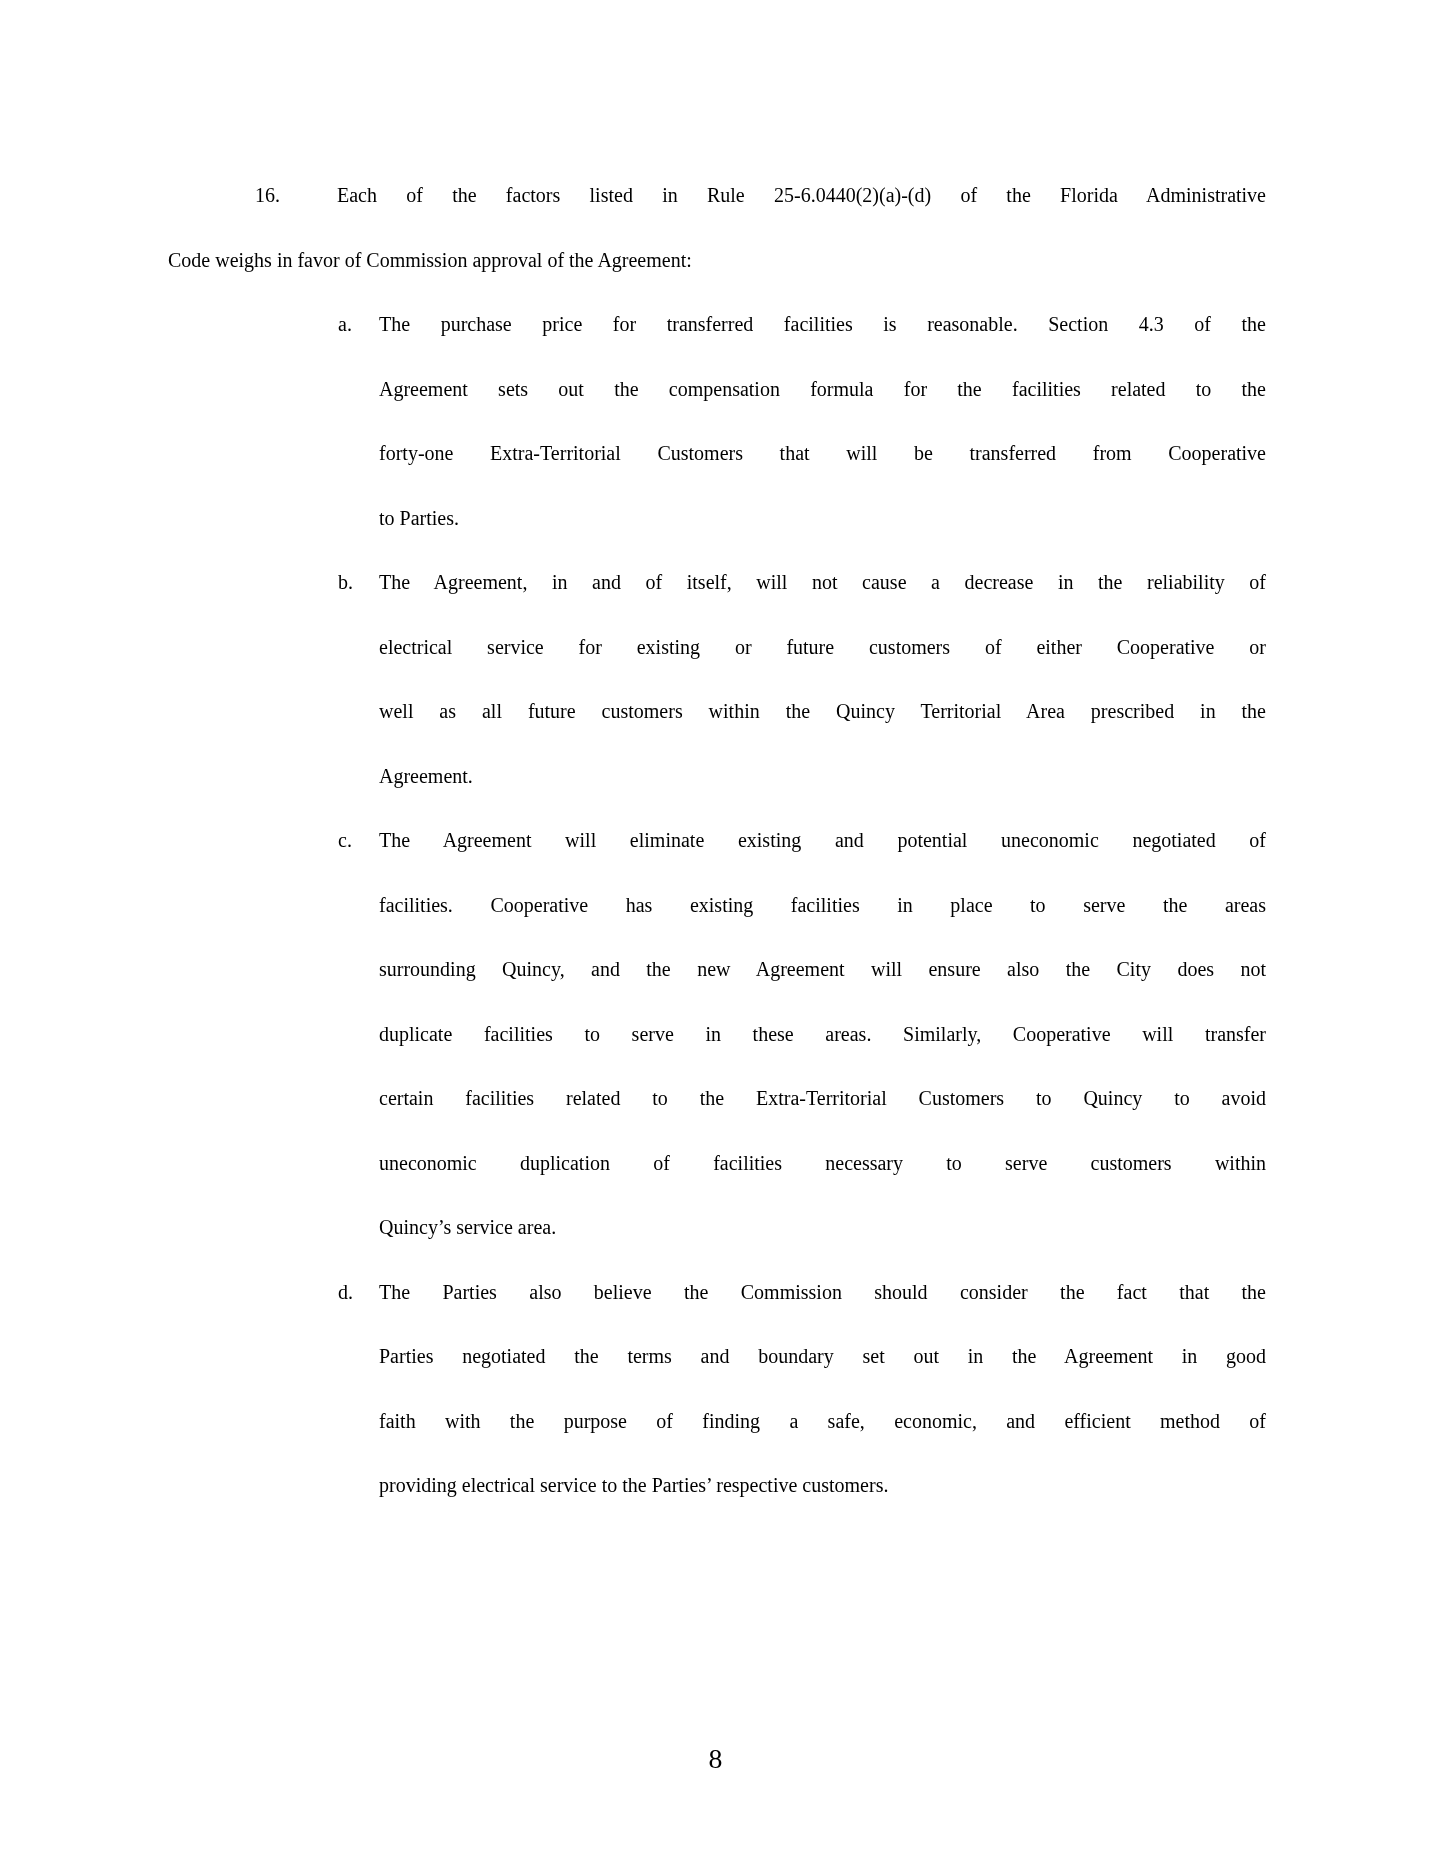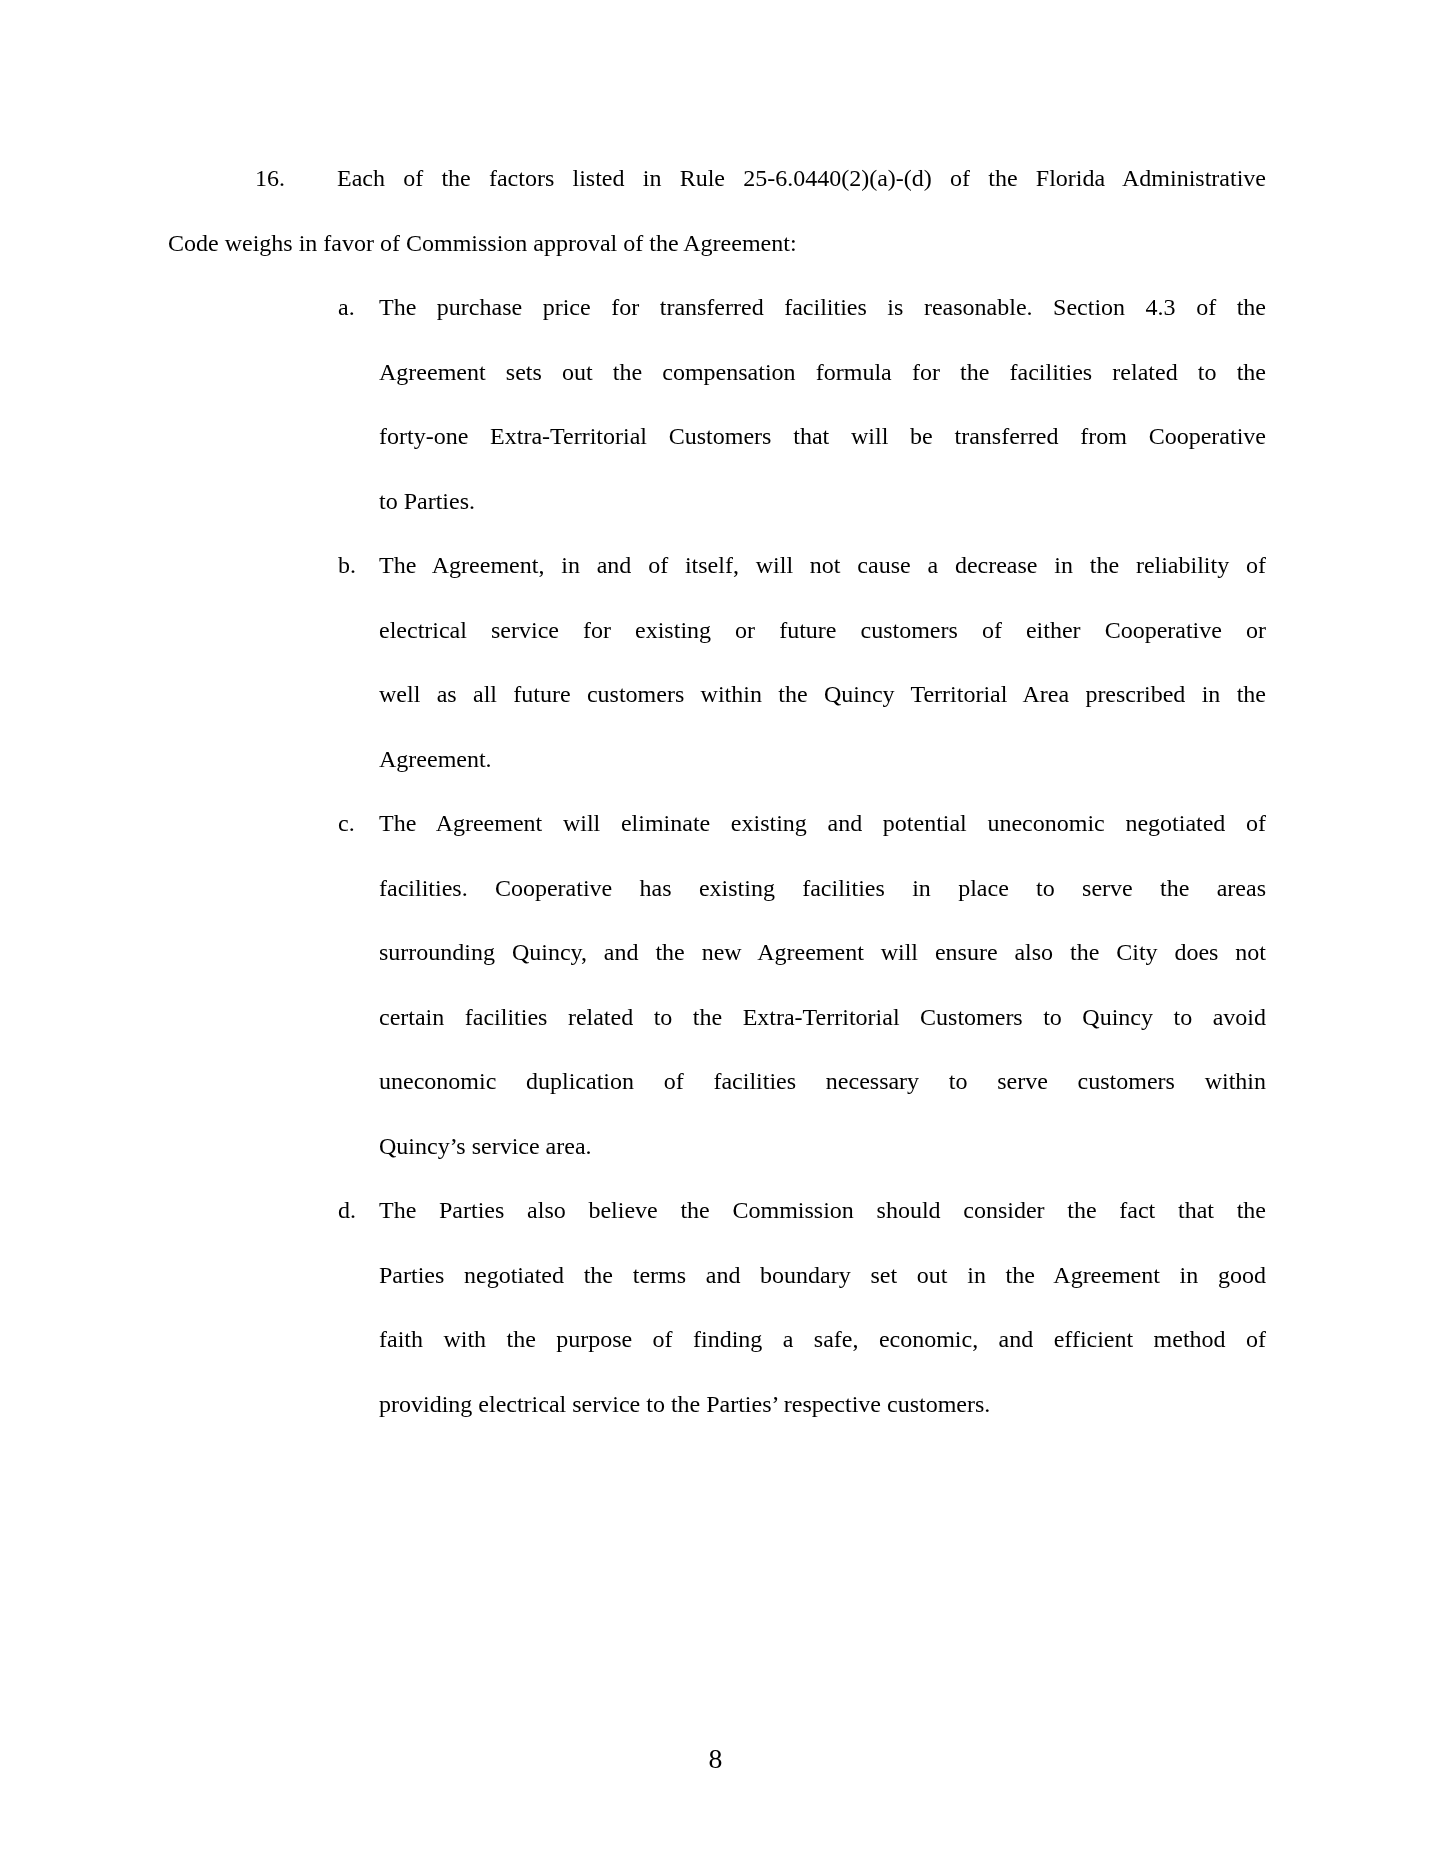--- a/index.html
+++ b/index.html
@@ -8,23 +8,23 @@
     width: 1431px;
     height: 1852px;
     background: #ffffff;
     color: #000000;
     font-family: "Liberation Serif", "DejaVu Serif", serif;
     overflow: hidden;
   }
   .content {
     position: absolute;
     left: 168px;
-    top: 146px;
+    top: 163px;
     width: 1098px;
-    font-size: 24px;
+    font-size: 20px;
     line-height: 64.5px;
   }
   
   .ln { text-align: justify; text-align-last: justify; }
   .ln.last { text-align-last: left; }
   .p16-l1 { position: relative; padding-left: 169px; }
   .p16-marker { position: absolute; left: 87px; top: 0; }
   .item-line { position: relative; padding-left: 211px; }
   .item-marker { position: absolute; left: 170px; top: 0; }
   .footer {
@@ -64,20 +64,21 @@
     <div class="ln item-line">electrical service for existing or future customers of either Cooperative or</div>
     <div class="ln item-line">well as all future customers within the Quincy Territorial Area prescribed in the</div>
     <div class="ln item-line last">Agreement.</div>
 
     <div class="ln item-line">
       <span class="item-marker">c.</span>
       <span>The Agreement will eliminate existing and potential uneconomic negotiated of</span>
     </div>
     <div class="ln item-line">facilities. Cooperative has existing facilities in place to serve the areas</div>
     <div class="ln item-line">surrounding Quincy, and the new Agreement will ensure also the City does not</div>
+    <div class="ln item-line">duplicate facilities to serve in these areas. Similarly, Cooperative will transfer</div>
     <div class="ln item-line">certain facilities related to the Extra-Territorial Customers to Quincy to avoid</div>
     <div class="ln item-line">uneconomic duplication of facilities necessary to serve customers within</div>
     <div class="ln item-line last">Quincy’s service area.</div>
 
     <div class="ln item-line">
       <span class="item-marker">d.</span>
       <span>The Parties also believe the Commission should consider the fact that the</span>
     </div>
     <div class="ln item-line">Parties negotiated the terms and boundary set out in the Agreement in good</div>
     <div class="ln item-line">faith with the purpose of finding a safe, economic, and efficient method of</div>

